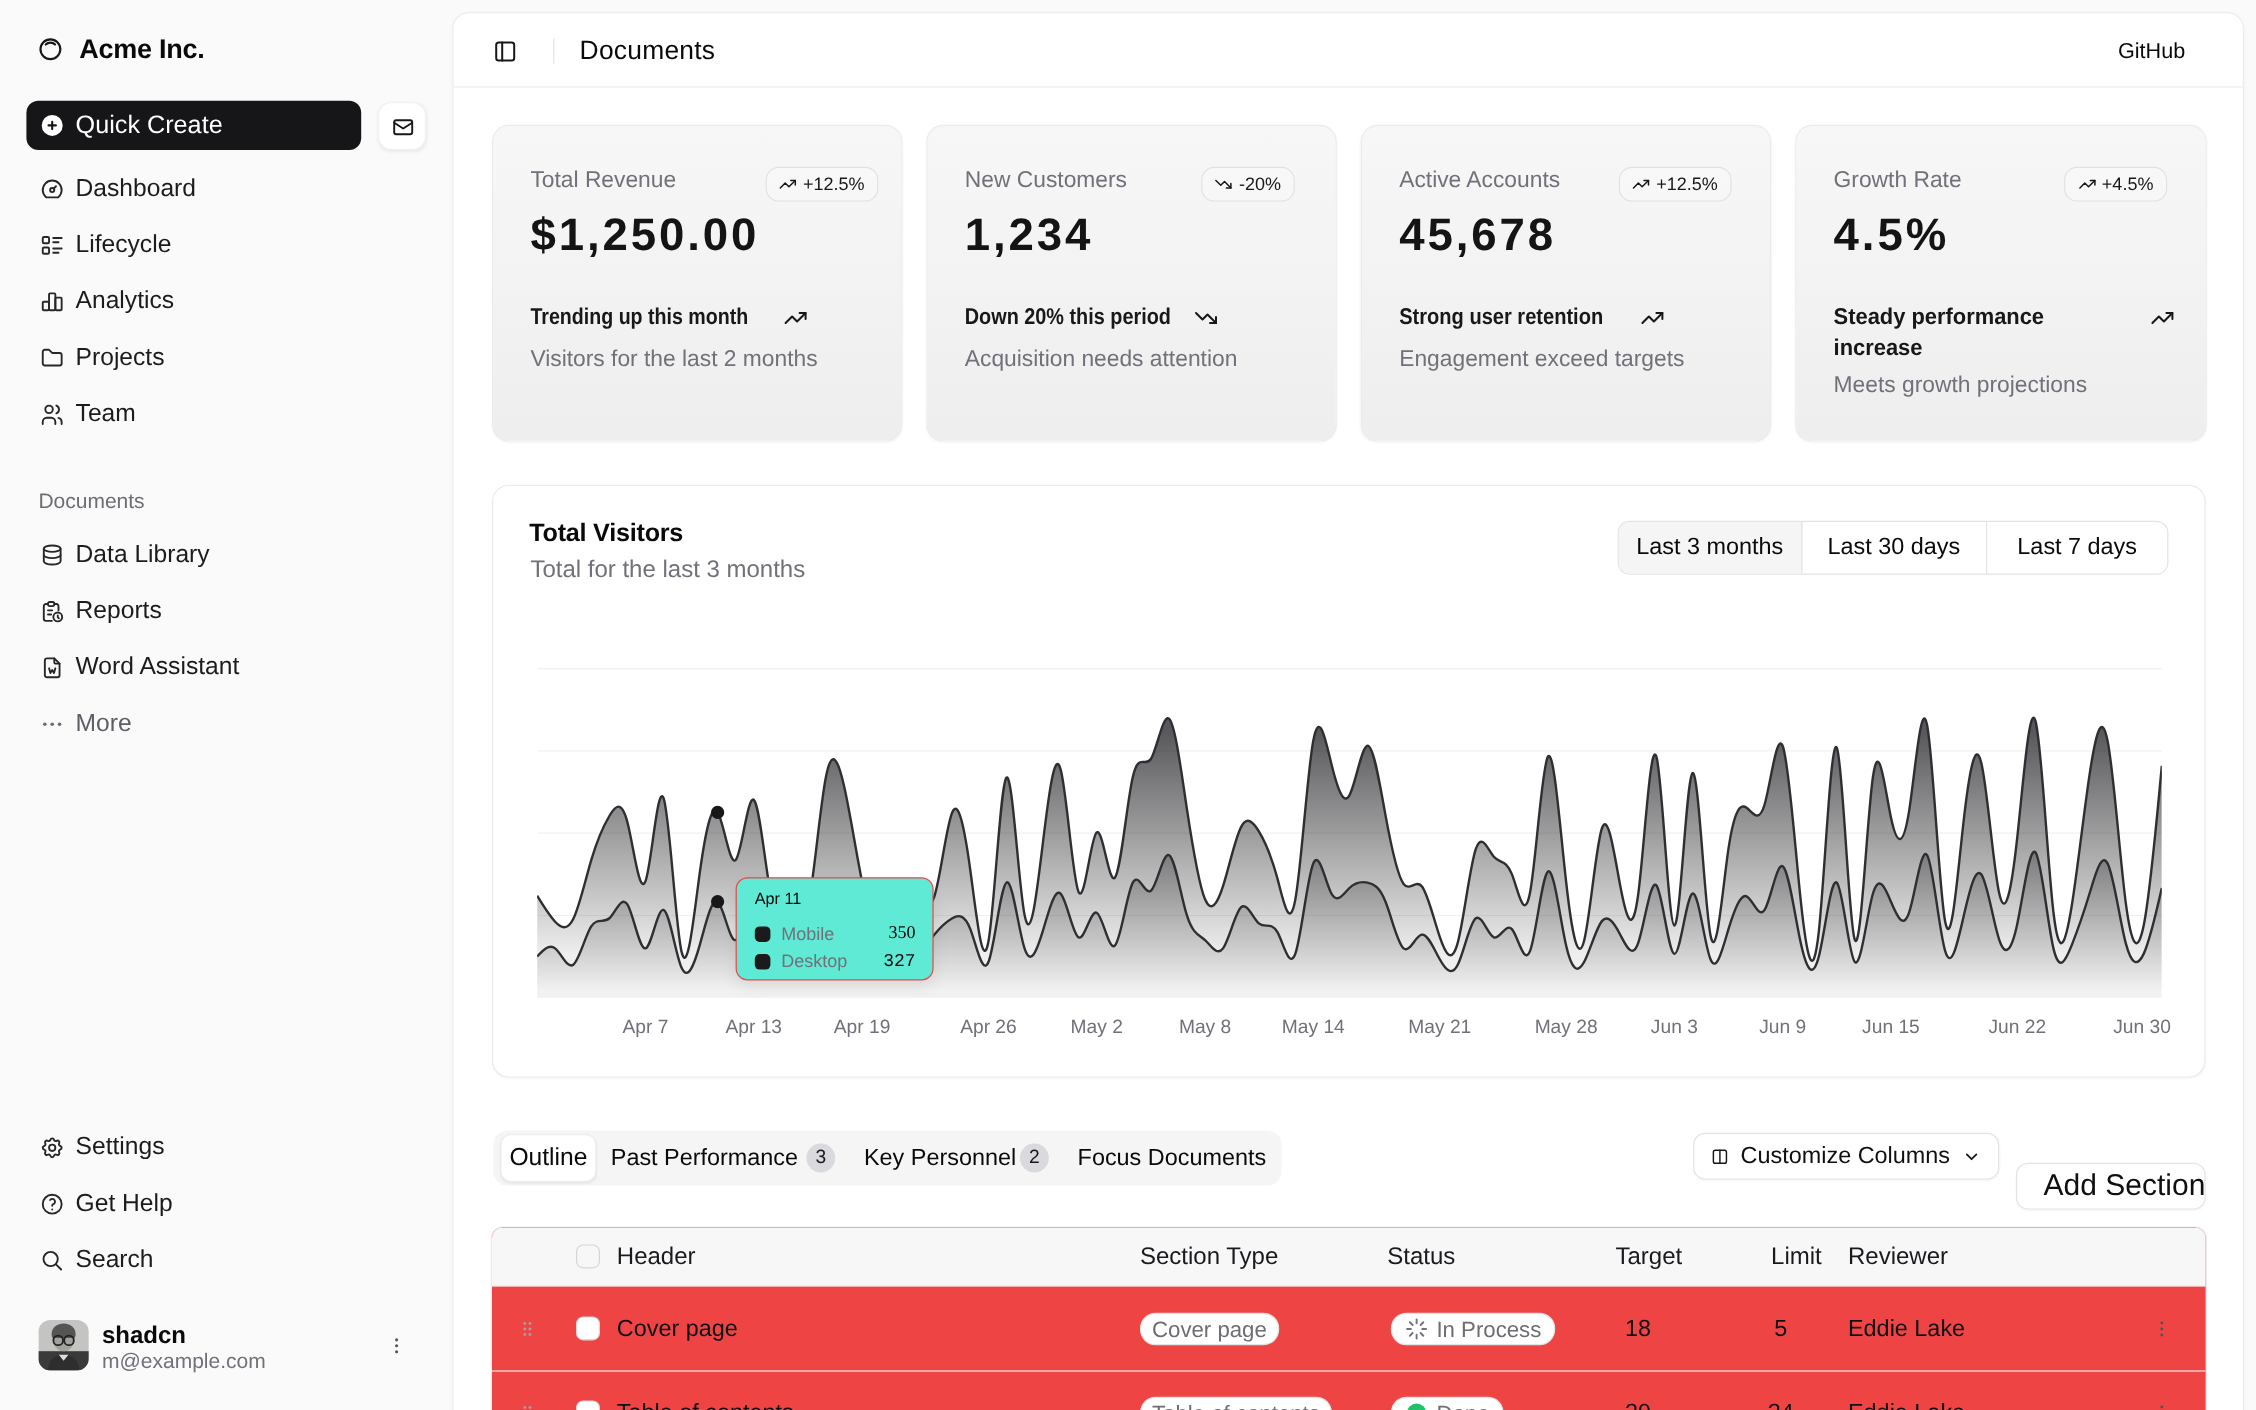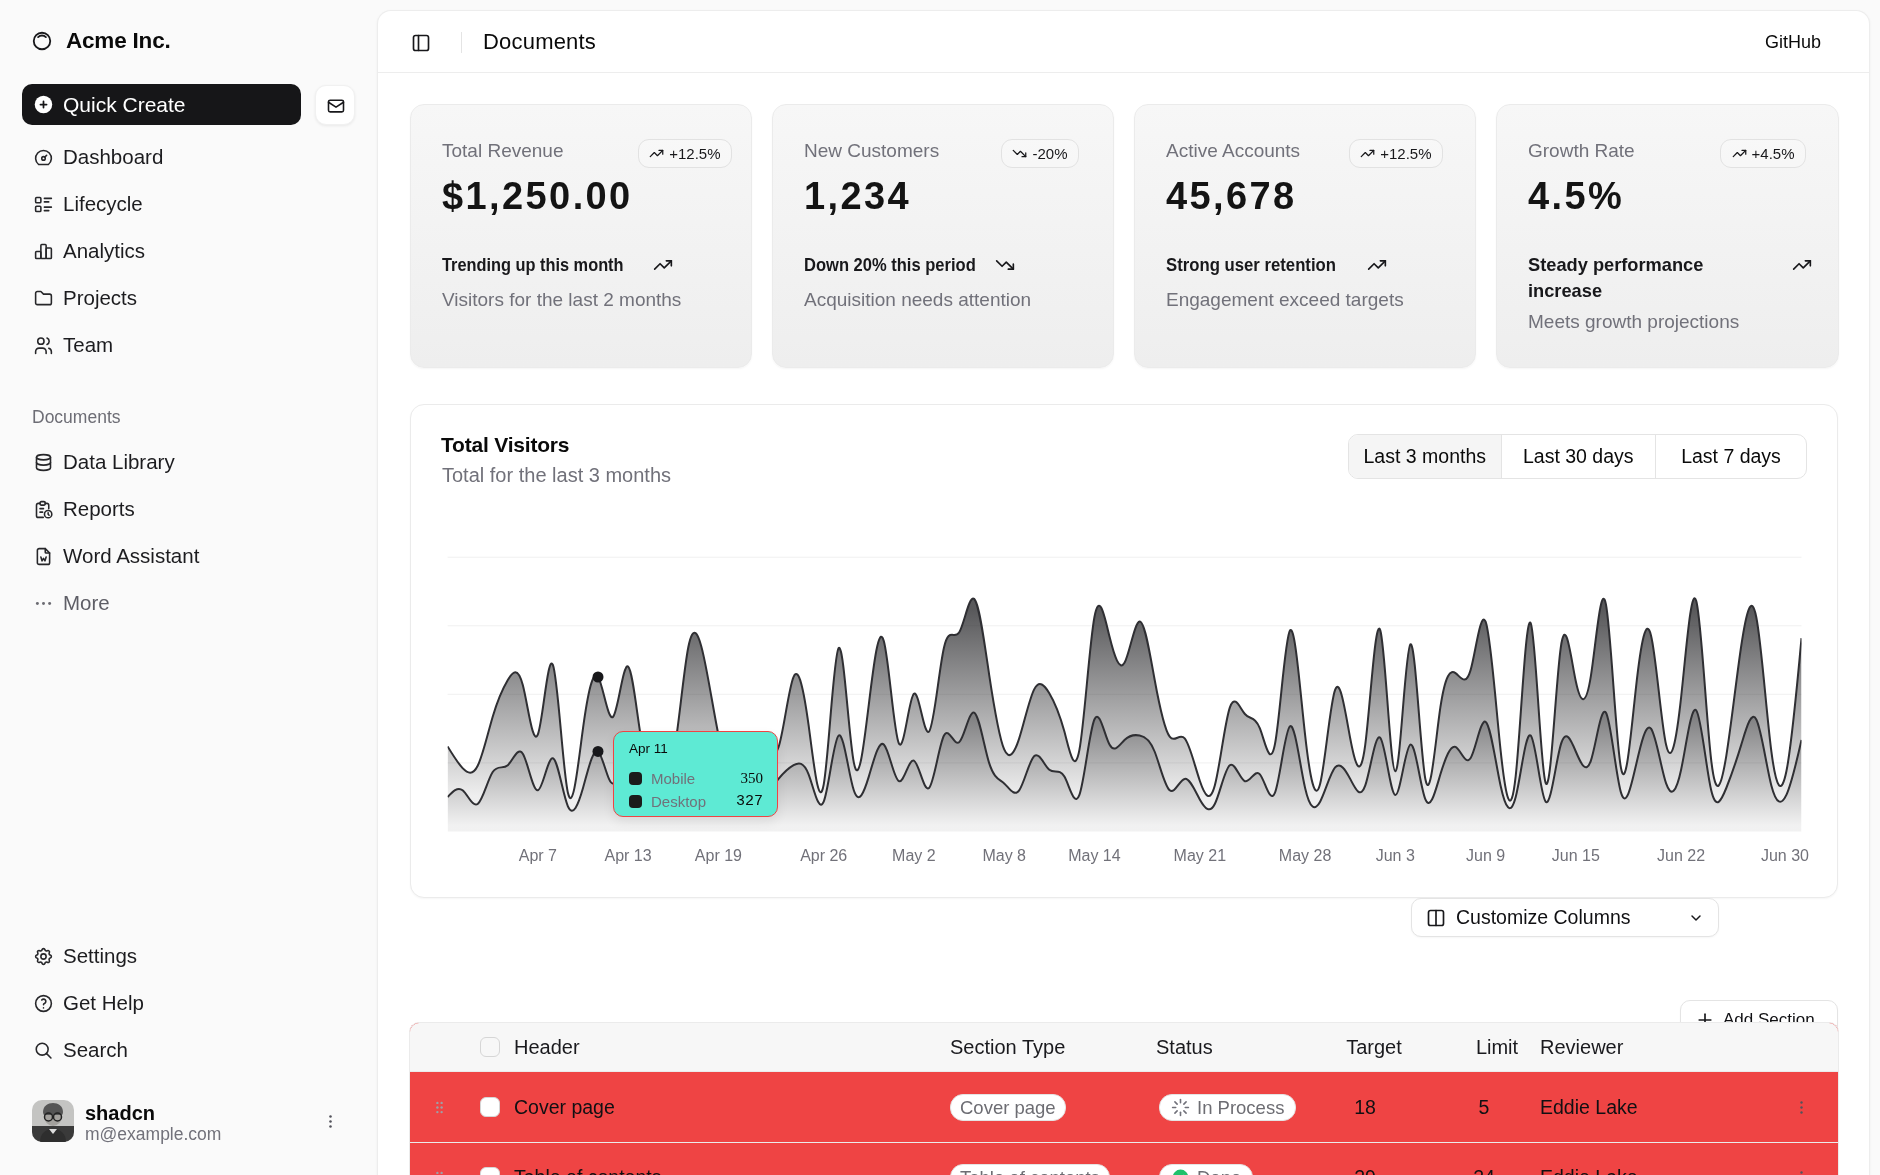--- a/index.html
+++ b/index.html
@@ -286,33 +286,41 @@
 <div class="a" style="left:202px;top:326px;width:165px;height:86px;background:#5eead4;border:1px solid #ef4444;border-radius:10px;box-shadow:0 5px 12px rgba(0,0,0,.07)">
 <div class="a" style="left:15px;top:8px;font-size:13.5px;font-weight:500;line-height:17px">Apr 11</div>
 <div class="a" style="left:15px;top:40px;width:13px;height:13px;border-radius:4px;background:#1b1b1b"></div>
 <div class="a" style="left:37px;top:38px;font-size:15px;line-height:17px;color:#71717a">Mobile</div>
 <div class="a" style="right:14px;top:38px;font-size:15px;line-height:17px;font-family:Liberation Serif, serif;color:#0a0a0a">350</div>
 <div class="a" style="left:15px;top:63px;width:13px;height:13px;border-radius:4px;background:#1b1b1b"></div>
 <div class="a" style="left:37px;top:61px;font-size:15px;line-height:17px;color:#71717a">Desktop</div>
 <div class="a" style="right:14px;top:61px;font-size:15px;line-height:17px;font-family:'Liberation Mono',monospace;color:#0a0a0a">327</div>
 </div>
 </div>
-<div class="btn" style="left:1033px;top:887px;width:308px;padding:0 14px;gap:10px;white-space:nowrap;font-size:19.5px">
+<div class="a" style="left:33px;top:931px;width:657px;height:46px;background:#f5f5f5;border-radius:12px">
+<div class="a" style="left:6px;top:3px;width:80px;height:40px;background:#fff;border:1px solid #ededed;border-radius:9px;box-shadow:0 1px 2px rgba(0,0,0,.06);display:flex;align-items:center;justify-content:center;font-size:20.5px;font-weight:500">Outline</div>
+<div class="a" style="left:98px;top:0;font-size:19.5px;font-weight:500;line-height:46px">Past Performance</div>
+<div class="a" style="left:261px;top:11px;width:24px;height:24px;border-radius:12px;background:#d9d9de;display:flex;align-items:center;justify-content:center;font-size:16px;font-weight:500;color:#18181b">3</div>
+<div class="a" style="left:309px;top:0;font-size:19.5px;font-weight:500;line-height:46px">Key Personnel</div>
+<div class="a" style="left:439px;top:11px;width:24px;height:24px;border-radius:12px;background:#d9d9de;display:flex;align-items:center;justify-content:center;font-size:16px;font-weight:500;color:#18181b">2</div>
+<div class="a" style="left:487px;top:0;font-size:19.5px;font-weight:500;line-height:46px">Focus Documents</div>
+</div>
+<div class="btn" style="left:1033px;top:933px;width:255px;padding:0 14px;gap:10px;white-space:nowrap;font-size:19.5px">
       <svg width="20" height="20" viewBox="0 0 24 24" fill="none" stroke="#18181b" stroke-width="2" stroke-linecap="round" stroke-linejoin="round">
         <rect x="3" y="3" width="18" height="18" rx="2.5"></rect>
         <path d="M12 3v18"></path>
       </svg>
       <span>Customize Columns</span>
       <span style="margin-left:auto">
         <svg width="16" height="16" viewBox="0 0 24 24" fill="none" stroke="#18181b" stroke-width="2.2" stroke-linecap="round" stroke-linejoin="round">
           <path d="m6 9 6 6 6-6"></path>
         </svg>
       </span>
     </div>
-<div class="btn" style="left:1302px;top:989px;width:158px;padding:0 14px;gap:8px;white-space:nowrap;font-size:17px">
+<div class="btn" style="left:1302px;top:958px;width:158px;padding:0 14px;gap:8px;white-space:nowrap;font-size:25px">
       <svg width="20" height="20" viewBox="0 0 24 24" fill="none" stroke="#18181b" stroke-width="2" stroke-linecap="round" stroke-linejoin="round">
         <path d="M5 12h14"></path>
         <path d="M12 5v14"></path>
       </svg>
       <span>Add Section</span>
     </div>
 <div class="a" style="left:31px;top:1011px;width:1430px;height:154px;border:1px solid #ebebeb;border-radius:10px 10px 0 0;overflow:hidden;background:#ef4444">
 <div class="a" style="left:0;top:0;width:1430px;height:49px;background:#f7f7f7;border-bottom:1px solid #ebebeb"></div>
 <div class="chk" style="left:70px;top:14px;background:#f7f7f7"></div>
 <div class="a hcell" style="left:104px;top:0">Header</div>

